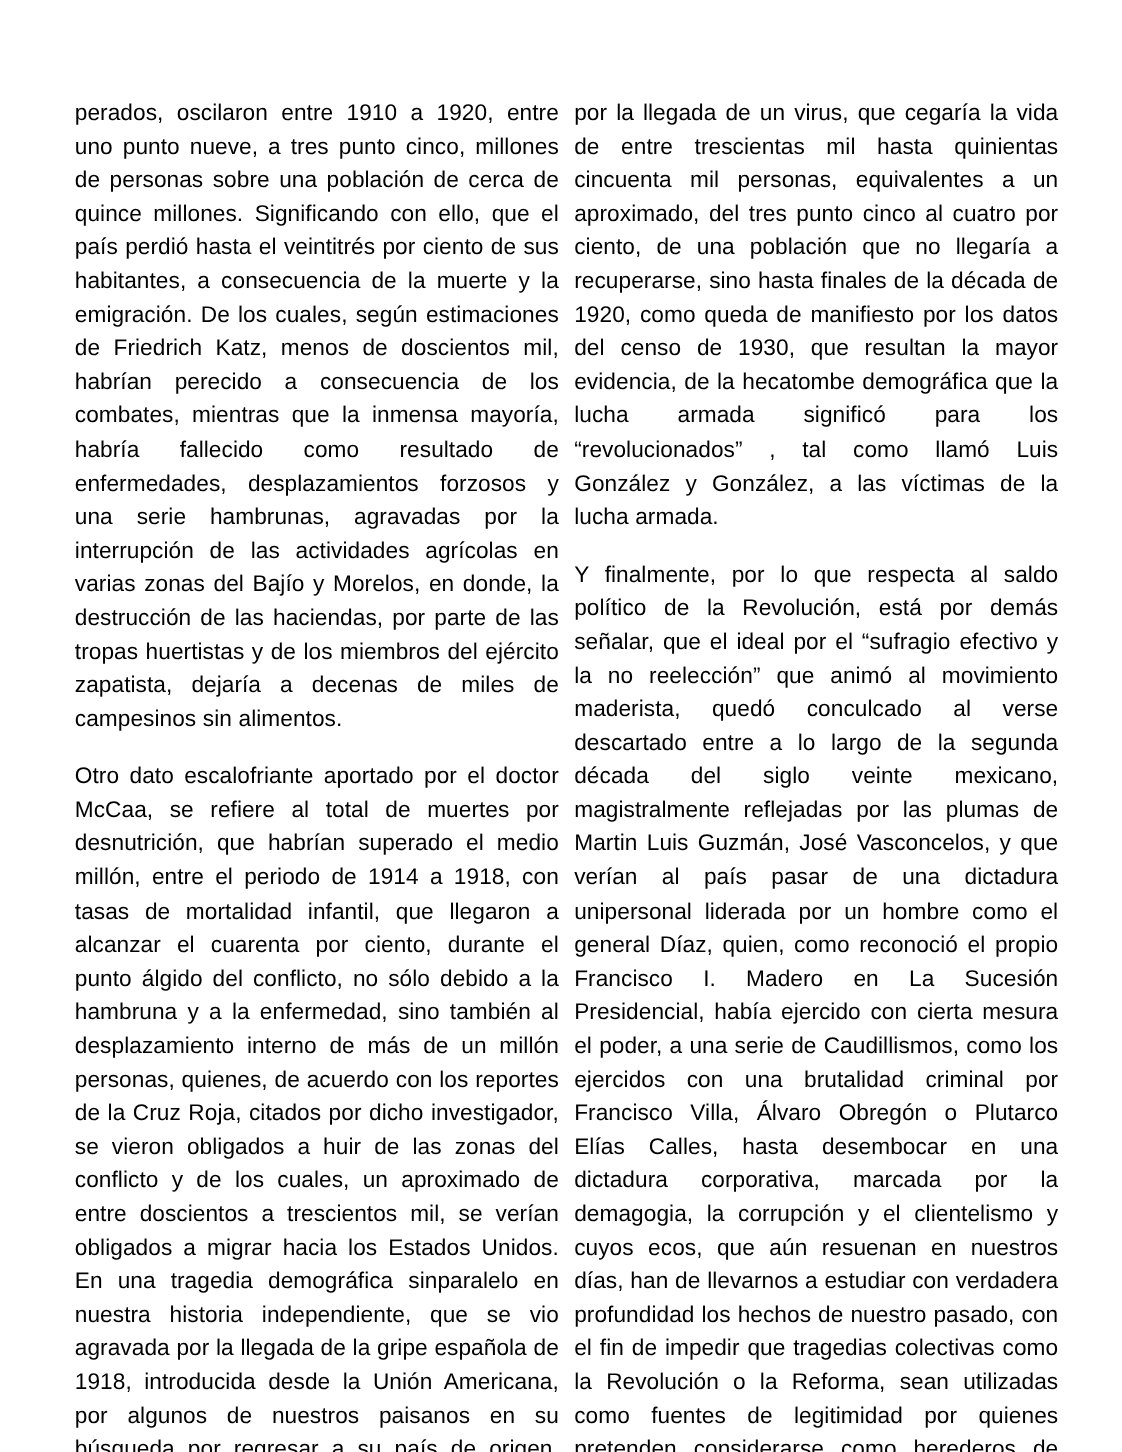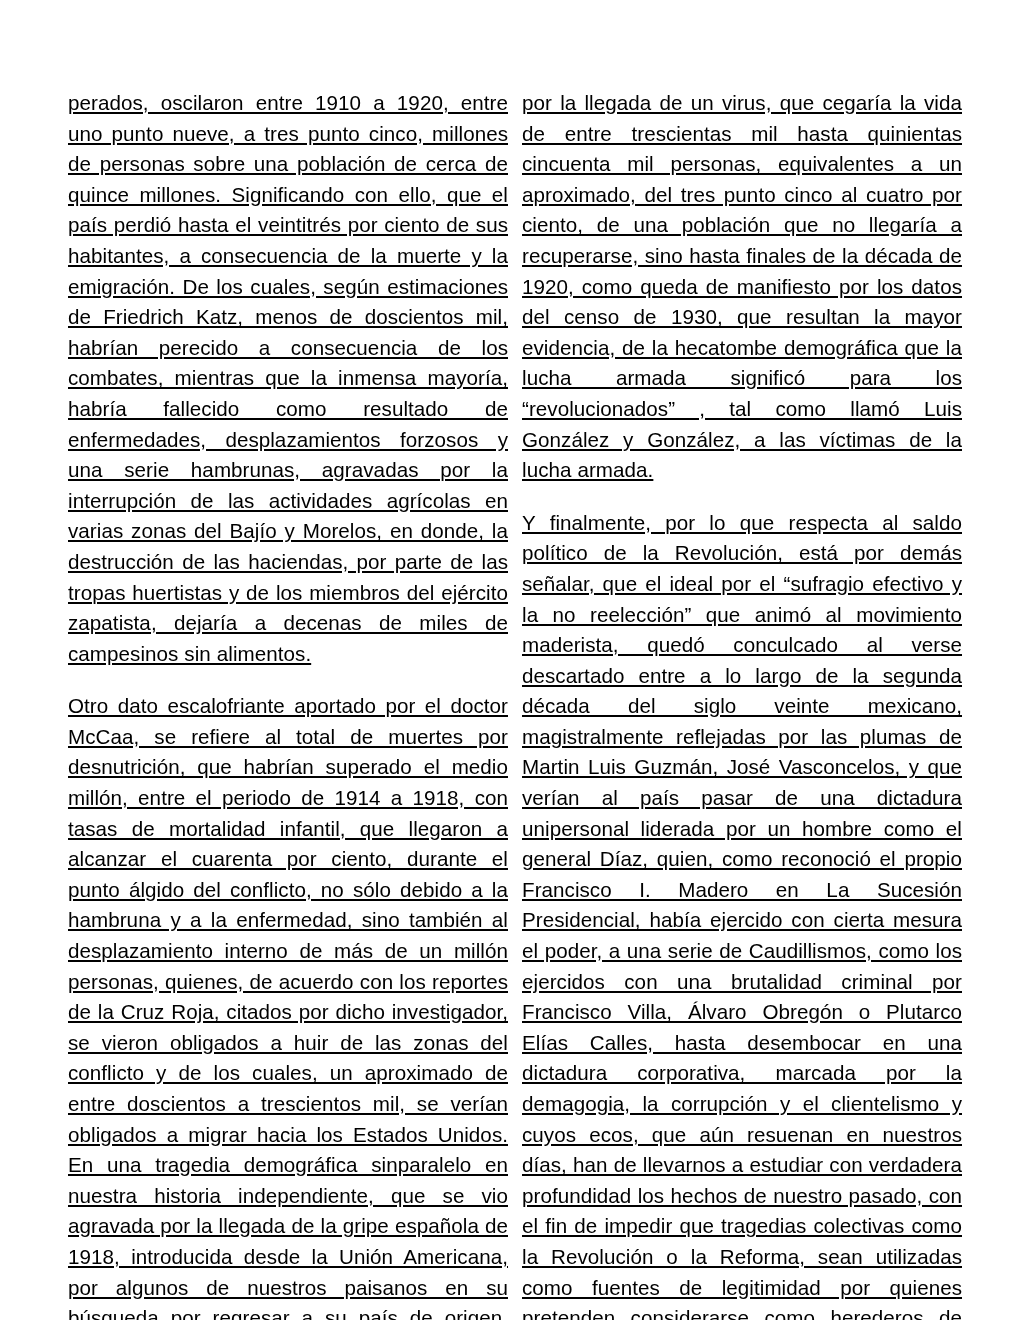--- a/index.html
+++ b/index.html
@@ -37,21 +37,20 @@
   }
   .para {
     margin: 0 0 22px 0;
     font-size: 20.6px;
     line-height: 30.6px;
     text-align: justify;
     text-justify: inter-word;
     letter-spacing: 0.05px;
     word-spacing: 0.2px;
     hyphens: none;
-    text-decoration: underline;
     -webkit-hyphens: none;
   }
   .para:last-child {
     margin-bottom: 0;
   }
   .footer {
     position: absolute;
     left: 66px;
     top: 1232px;
     font-size: 21.5px;

